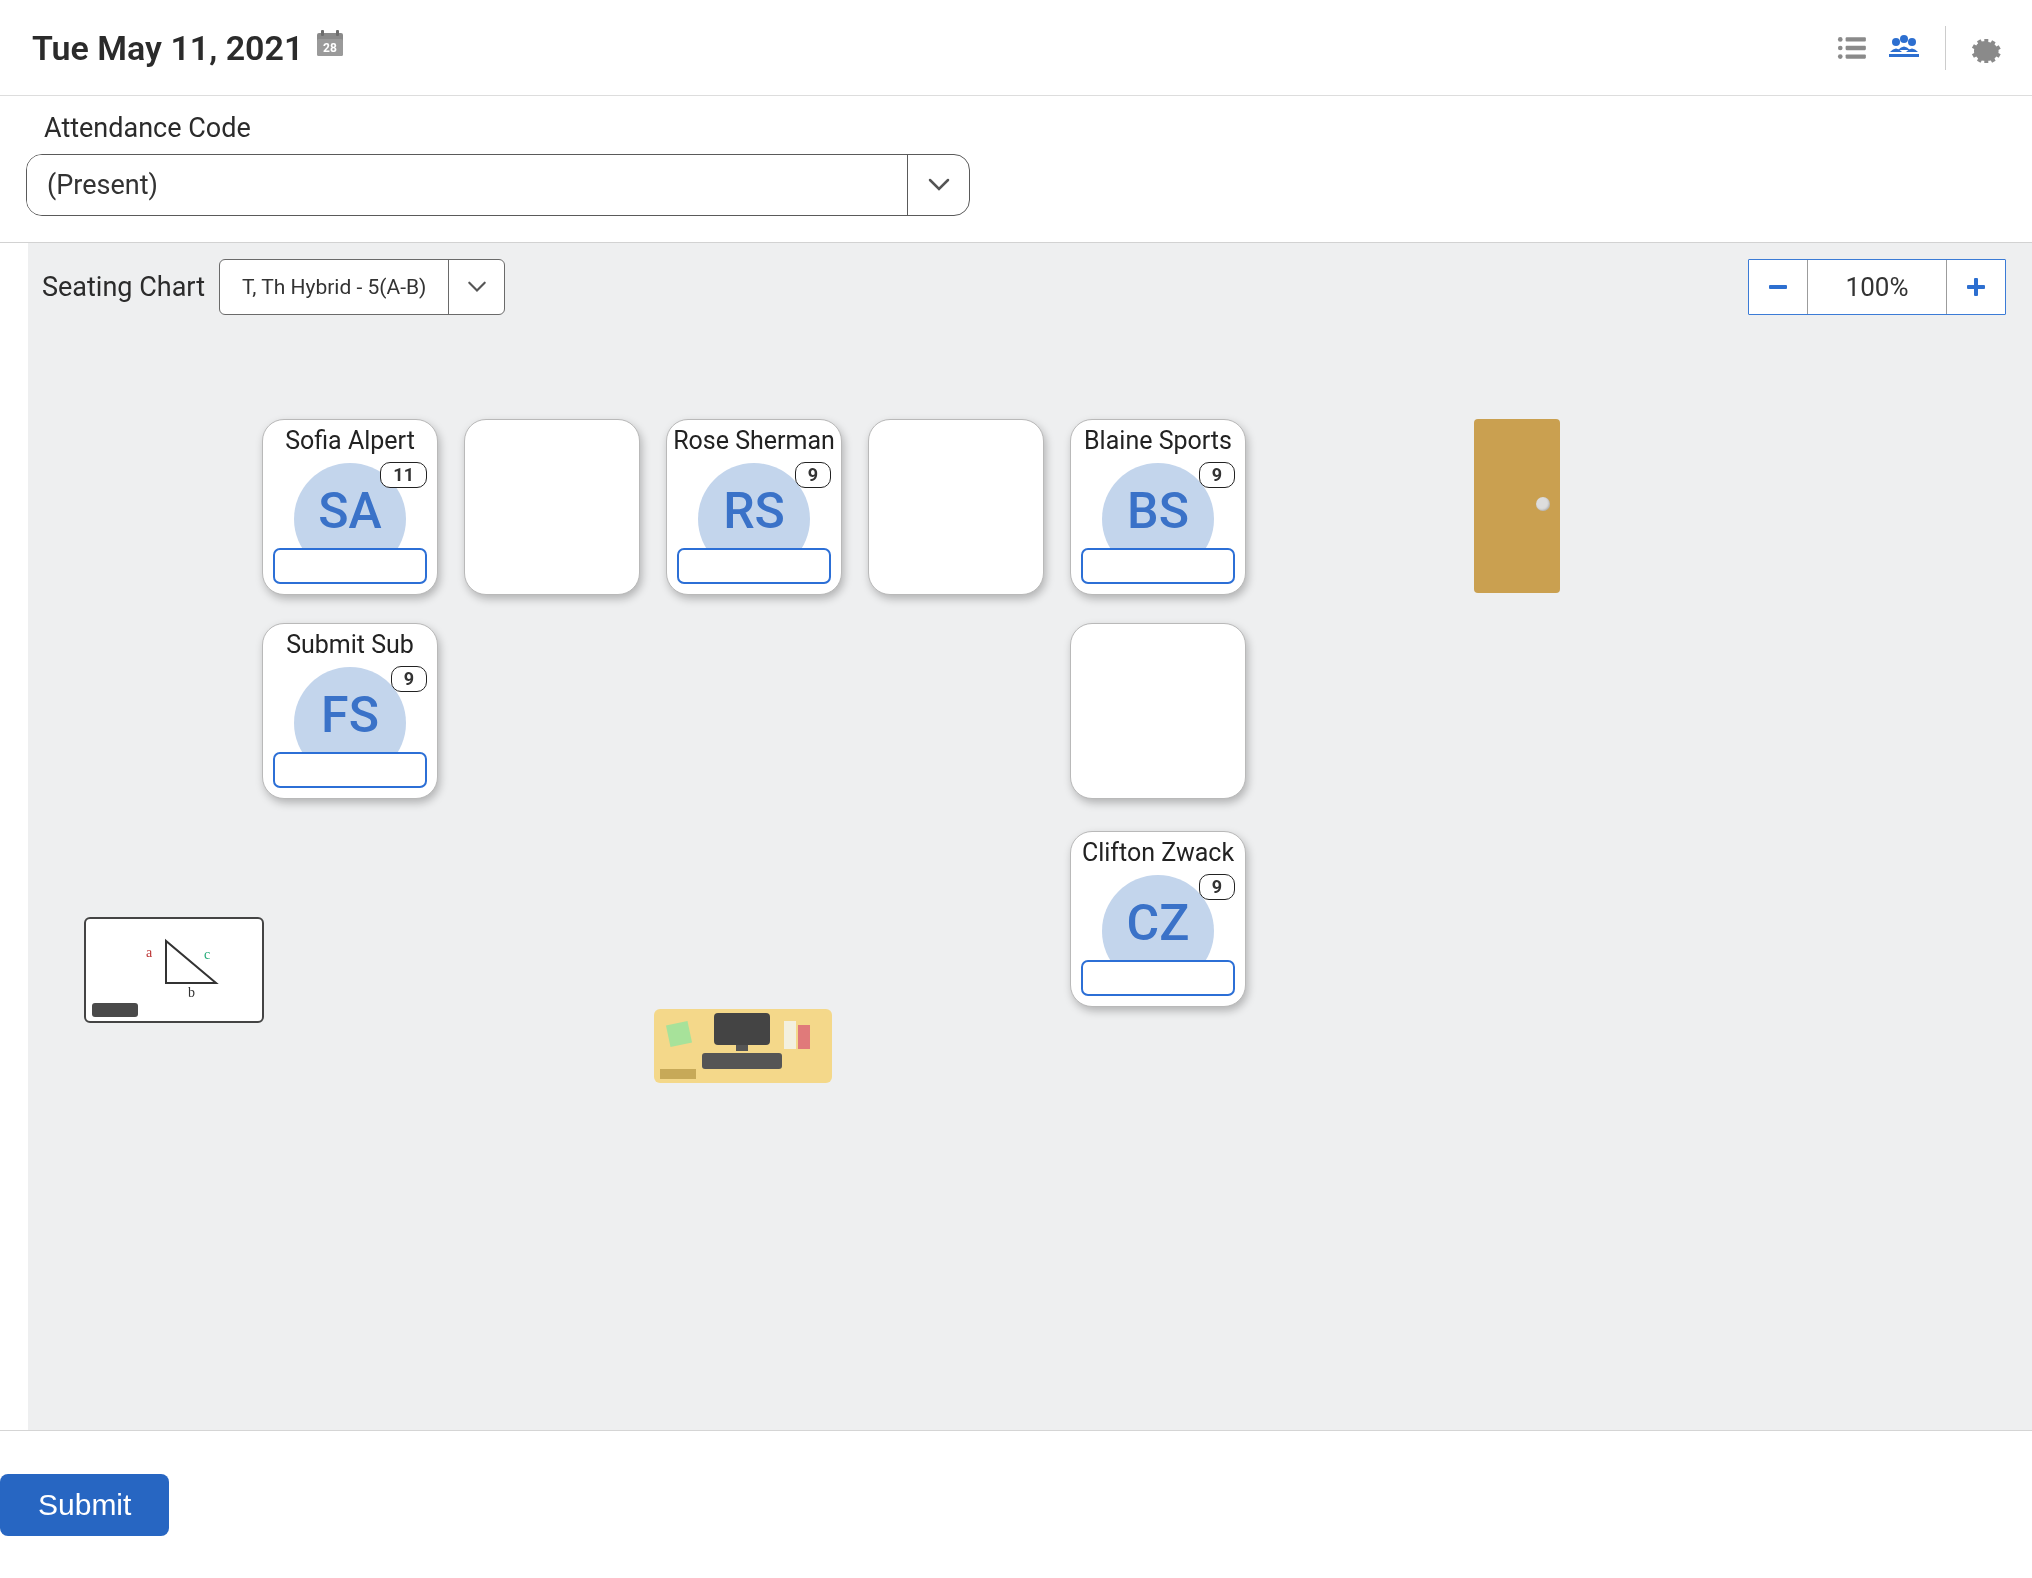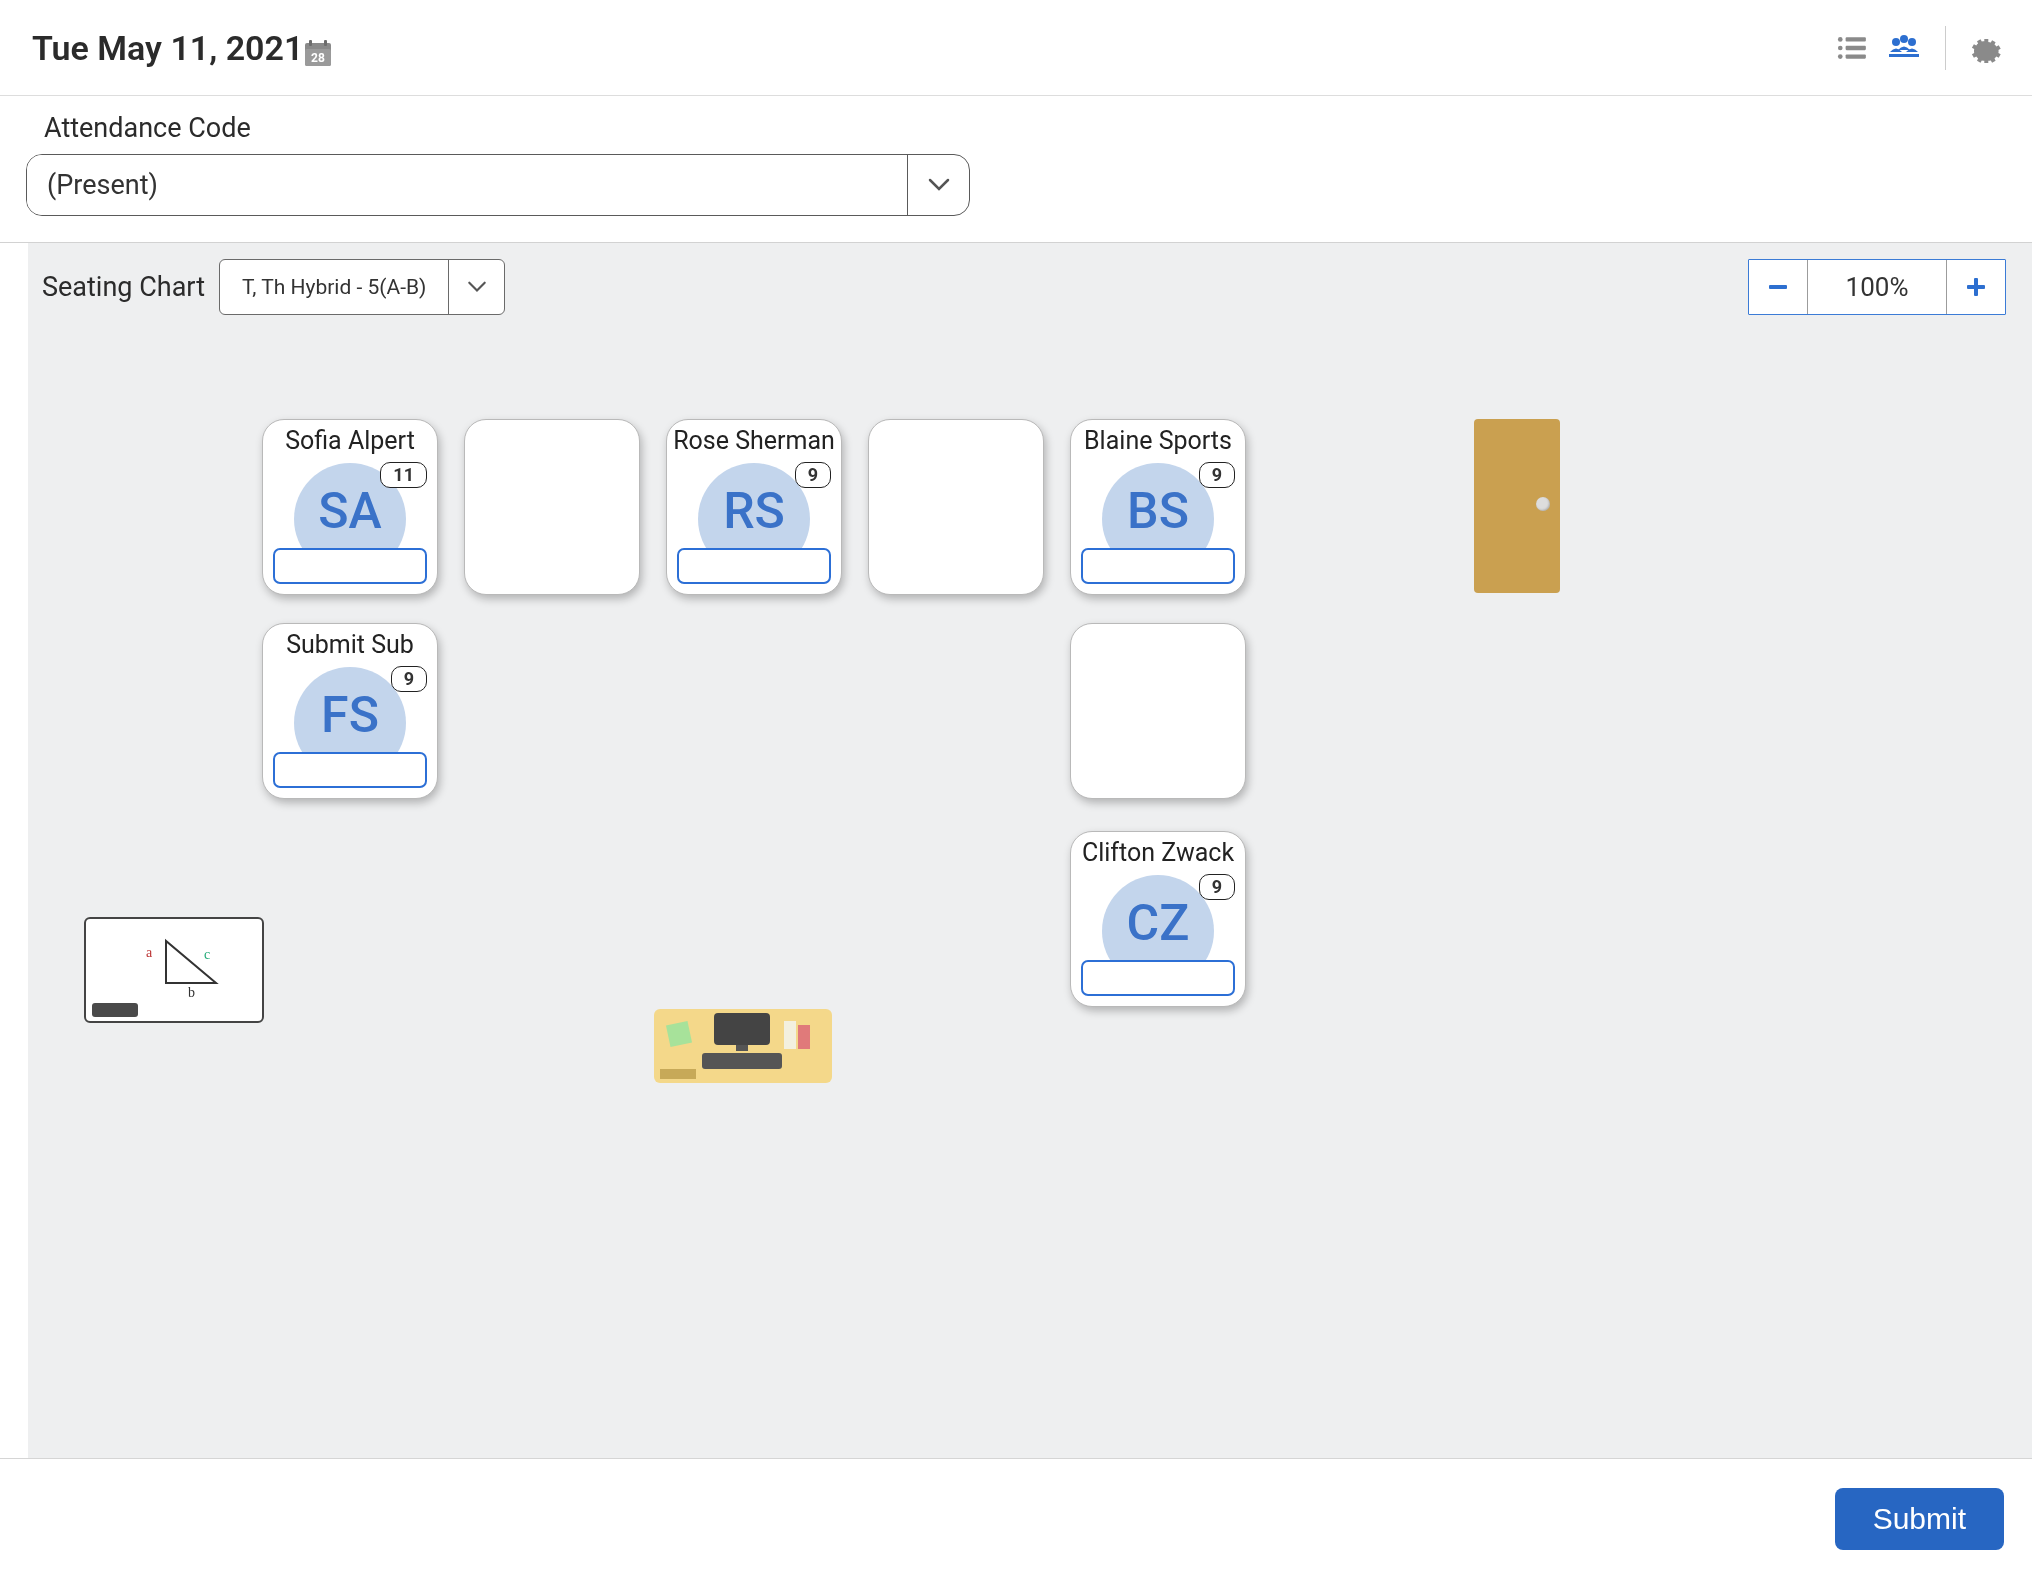--- a/index.html
+++ b/index.html
@@ -14,21 +14,21 @@
   }
   
   .header {
     display: flex;
     align-items: center;
     justify-content: space-between;
     padding: 18px 28px 18px 32px;
     border-bottom: 1px solid #ddd;
     height: 96px;
   }
-  .header-left { display: flex; align-items: flex-end; }
+  .header-left { display: flex; align-items: flex-start; gap: 12px; }
   .date-title { font-size: 34px; font-weight: 600; color: #2b2b2b; }
   .cal-icon { width: 30px; height: 30px; position: relative; }
   .cal-icon svg { width: 100%; height: 100%; }
   .header-right { display: flex; align-items: center; gap: 18px; }
   .header-icon { width: 34px; height: 30px; display: flex; align-items: center; justify-content: center; cursor: pointer; }
   .vdiv { width: 1px; height: 44px; background: #ccc; margin: 0 6px; }
   
   .code-band {
     padding: 16px 26px 26px 26px;
     border-bottom: 1px solid #d2d2d2;
@@ -232,26 +232,26 @@
   .tdesk .mon::after { content:""; position:absolute; left:22px; bottom:-6px; width:12px; height:6px; background:#555; }
   .tdesk .kb { position:absolute; left:48px; top:44px; width:80px; height:16px; background:#555; border-radius:3px; }
   .tdesk .note1 { position:absolute; left:14px; top:14px; width:22px; height:22px; background:#a7e29a; transform: rotate(-12deg);}
   .tdesk .note2 { position:absolute; right:22px; top:16px; width:12px; height:24px; background:#e07a7a;}
   .tdesk .note3 { position:absolute; right:36px; top:12px; width:12px; height:28px; background:#f3f0df;}
   .tdesk .bar  { position:absolute; left:6px; bottom:4px; width:36px; height:10px; background:#c7a958;}
   
   .footer {
     position: absolute;
     left: 0; right: 0; bottom: 0;
-    height: 120px;
+    height: 148px;
     border-top: 1px solid #d5d5d5;
     background: #fff;
     display: flex;
     align-items: center;
-    justify-content: flex-end;
+    justify-content: flex-start;
     padding-right: 28px;
   }
   .submit {
     background: #2766c2;
     color: #fff;
     font-size: 30px;
     padding: 14px 38px;
     border-radius: 8px;
     border: none;
     cursor: pointer;

